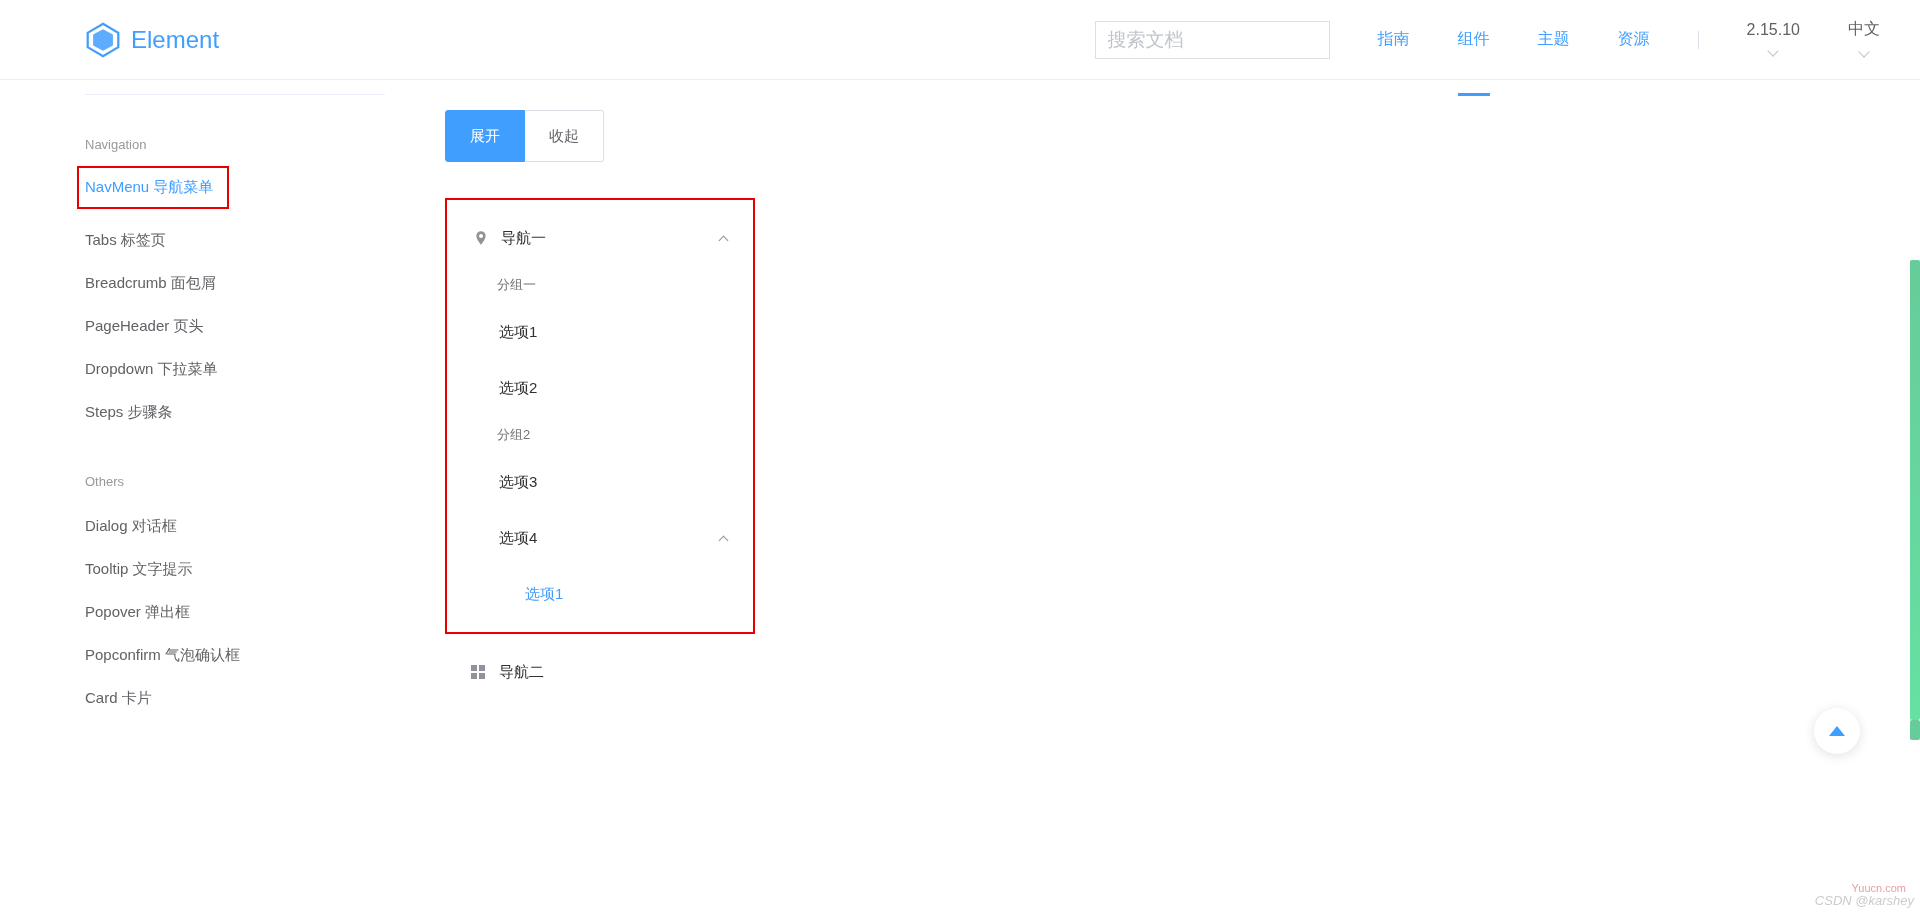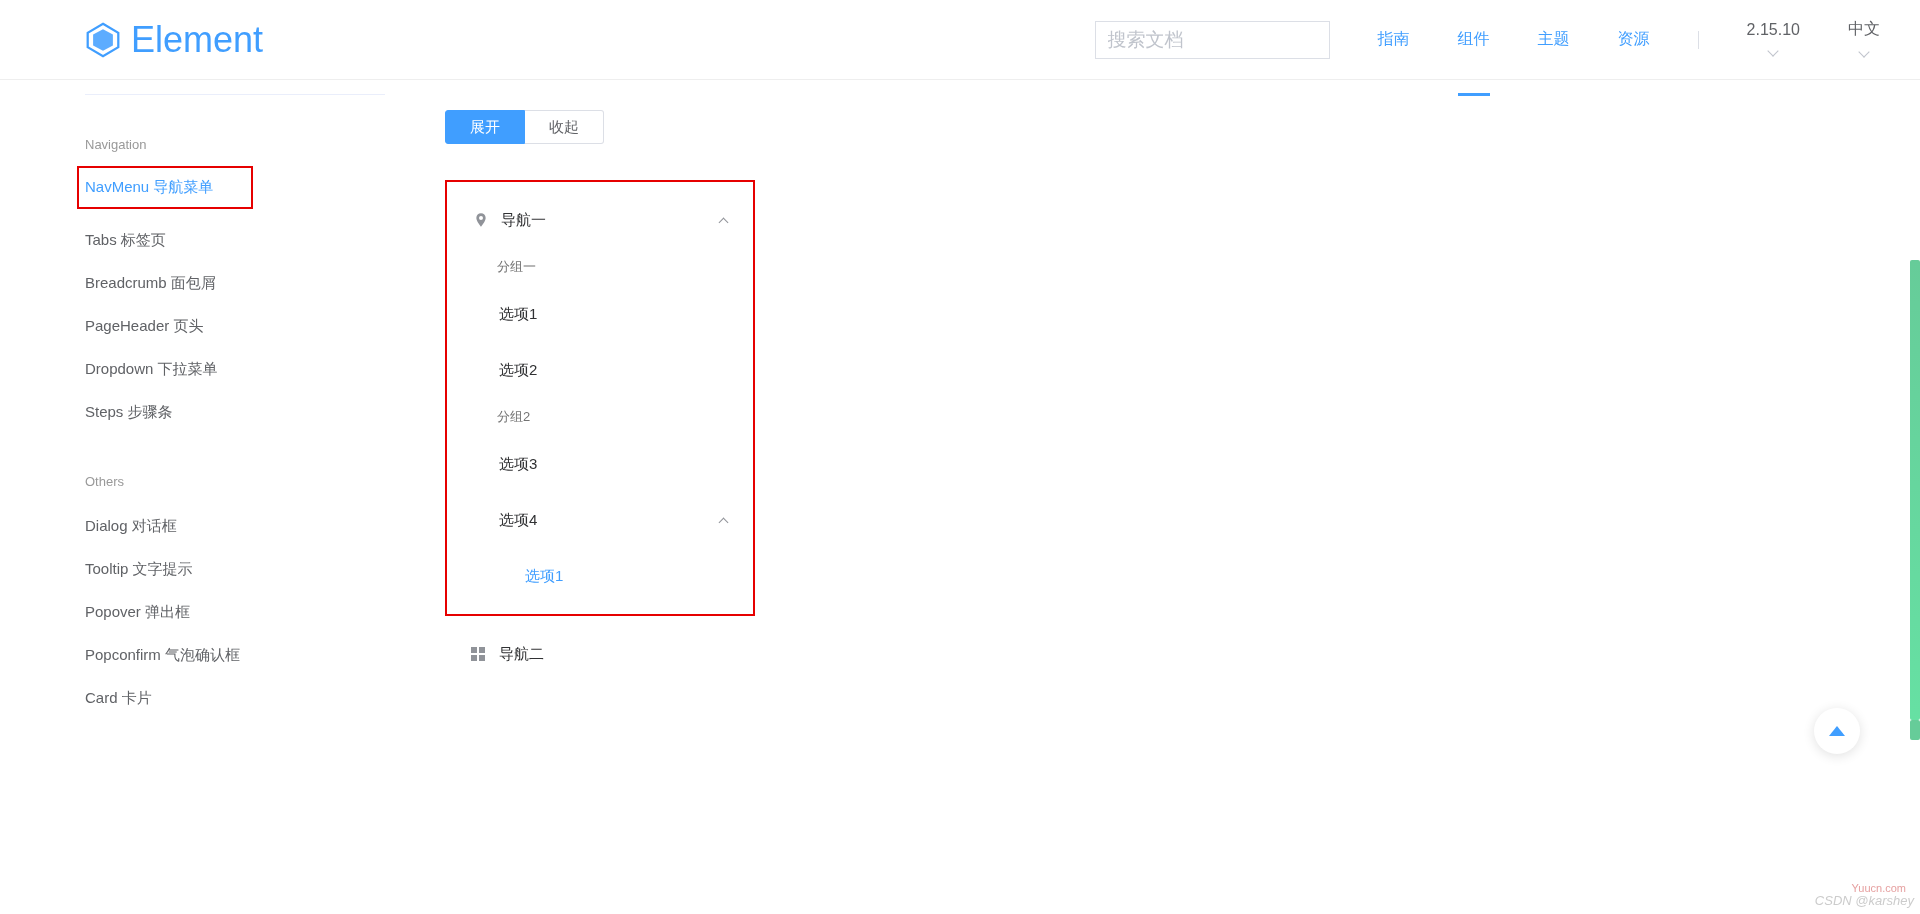--- a/index.html
+++ b/index.html
@@ -1,37 +1,37 @@
 <!DOCTYPE html>
 <html><head>
 <meta charset="utf-8">
 <style>
   * { box-sizing: border-box; margin: 0; padding: 0; }
   body { font-family: -apple-system, BlinkMacSystemFont, "Helvetica Neue", "PingFang SC", "Microsoft YaHei", sans-serif; background: #fff; color: #333; }
   .header { display: flex; align-items: center; height: 80px; padding: 0 40px 0 85px; border-bottom: 1px solid #eee; }
-  .logo { display: flex; align-items: center; gap: 10px; font-size: 36px; font-weight: 500; color: #409EFF; }
+  .logo { display: flex; align-items: center; gap: 10px; font-size: 24px; font-weight: 500; color: #409EFF; }
   .logo svg { width: 36px; height: 36px; }
   .nav-right { display: flex; align-items: center; margin-left: auto; gap: 48px; }
   .search-box { border: 1px solid #dcdfe6; width: 235px; height: 38px; padding: 0 12px; font-size: 19px; color: #606266; outline: none; }
   .search-box::placeholder { color: #c0c4cc; }
   .nav-links { display: flex; align-items: center; gap: 48px; font-size: 16px; color: #409EFF; }
   .nav-link { cursor: pointer; position: relative; padding: 28px 0; }
   .nav-link.active::after { content: ""; position: absolute; left: 0; right: 0; bottom: -18px; height: 3px; background: #409EFF; }
   .divider { width: 1px; height: 18px; background: #dcdfe6; }
   .dropdown { display: flex; align-items: center; gap: 8px; color: #606266; font-size: 16px; cursor: pointer; flex-direction: column; }
   .chev { display: inline-block; width: 8px; height: 8px; border-right: 1.5px solid #c0c4cc; border-bottom: 1.5px solid #c0c4cc; transform: rotate(45deg); margin-bottom: 4px; }
   .page { display: flex; padding: 14px 85px 0 85px; }
   .sidebar { width: 300px; padding-right: 20px; border-top: 1px solid #eaeefb; padding-top: 38px; }
   .side-group { font-size: 13px; color: #999; margin: 4px 0 16px 0; }
   .side-item { font-size: 15px; color: #606266; padding: 12px 0; cursor: pointer; }
-  .side-item.highlight { color: #409EFF; outline: 2px solid #e60000; padding: 10px 6px; margin: 6px 0 12px -6px; width: 172px; }
+  .side-item.highlight { color: #409EFF; outline: 2px solid #e60000; padding: 10px 6px; margin: 6px 0 12px -6px; width: 148px; }
   .side-group.others { margin-top: 40px; }
   .content { flex: 1; padding-left: 60px; padding-top: 16px; }
   .btn-row { display: flex; gap: 0; margin-bottom: 36px; }
-  .btn { height: 34px; padding: 0 24px; font-size: 15px; border: 1px solid #dcdfe6; background: #fff; color: #606266; cursor: pointer; }
+  .btn { height: 52px; padding: 0 24px; font-size: 15px; border: 1px solid #dcdfe6; background: #fff; color: #606266; cursor: pointer; }
   .btn.primary { background: #409EFF; border-color: #409EFF; color: #fff; border-radius: 3px 0 0 3px; }
   .btn.secondary { border-radius: 0 3px 3px 0; border-left: none; }
   .demo-box { width: 310px; border: 2px solid #e60000; padding: 10px 6px; }
   .menu-item { display: flex; align-items: center; height: 56px; padding: 0 20px; font-size: 15px; color: #303133; cursor: pointer; }
   .menu-item .chev-menu { margin-left: auto; display: inline-block; width: 7px; height: 7px; border-right: 1.5px solid #909399; border-bottom: 1.5px solid #909399; transform: rotate(-135deg); margin-top: 4px; }
   .menu-item.sub { padding-left: 46px; }
   .menu-item.sub3 { padding-left: 72px; color: #409EFF; }
   .menu-group-title { padding: 10px 20px 10px 44px; font-size: 13px; color: #737373; }
   .loc-icon { width: 16px; height: 16px; margin-right: 12px; }
   .grid-icon { width: 14px; height: 14px; margin-right: 14px; display: grid; grid-template-columns: 1fr 1fr; gap: 2px; }

